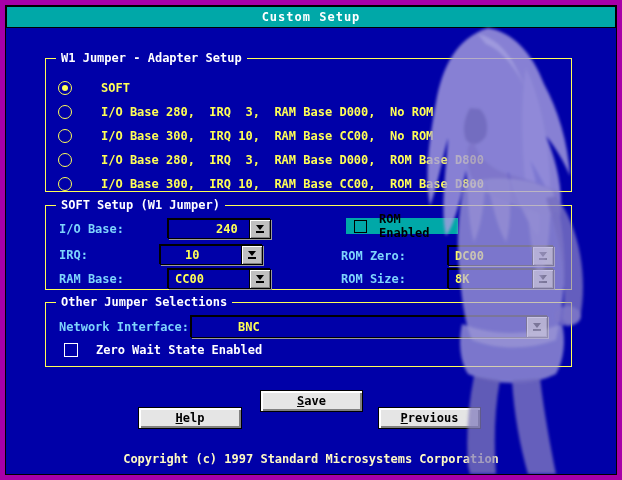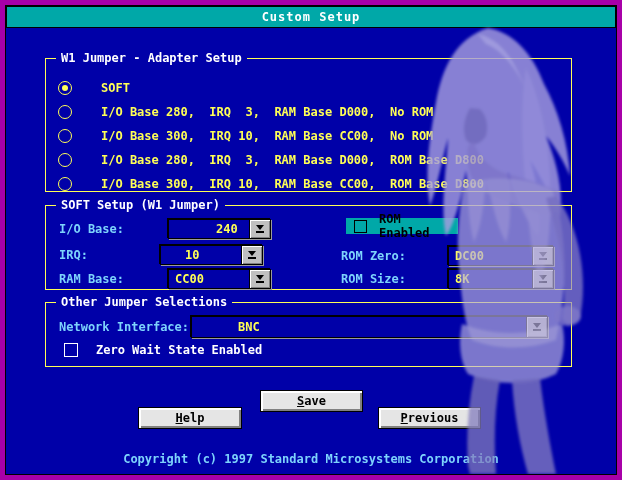--- a/index.html
+++ b/index.html
@@ -79,21 +79,21 @@
   .btn {
     position:absolute; height:22px; background:#e5e5e5; border:1px solid #000;
     box-shadow: inset 1px 1px 0 #fff, inset 2px 2px 0 #fff,
                 inset -1px -1px 0 #808080, inset -2px -2px 0 #808080;
     color:#000; text-align:center; line-height:20px; cursor:default;
   }
   .btn .key { text-decoration:underline; }
 
   .footer {
     position:absolute; left:0; right:0; top:452px; text-align:center;
-    color:#7dd3fc; white-space:pre;
+    color:#fef9c3; white-space:pre;
   }
 
   
   .pinup { position:absolute; left:408px; top:24px; width:210px; height:450px;
            pointer-events:none; z-index:50; }
 </style>
 </head>
 <body>
 
 <div class="window">

